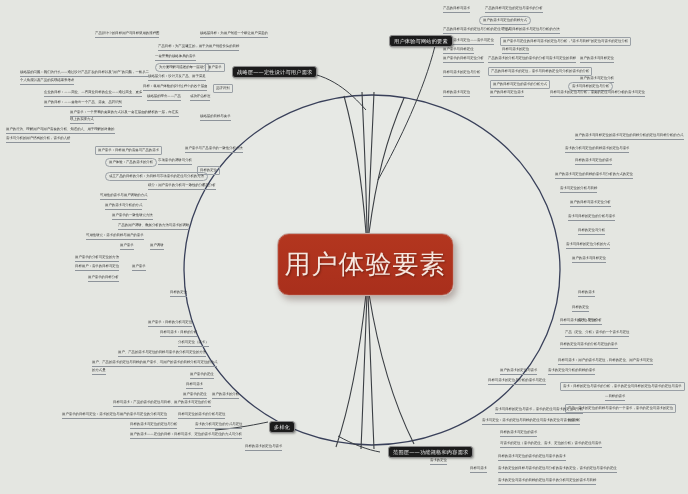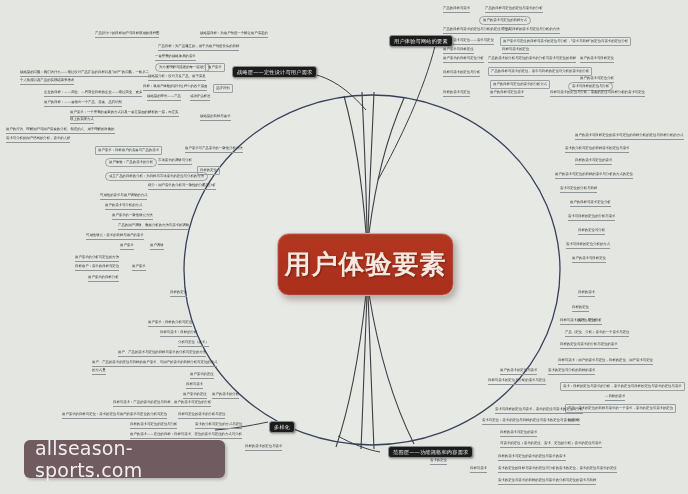--- a/index.html
+++ b/index.html
@@ -16,21 +16,21 @@
     position:absolute;
     left:277px;top:233px;width:175px;height:61px;
     background:linear-gradient(#b3361f,#a92f1c);
     border-radius:12px;
     border:1px solid #c4a9a2;
     box-shadow:3px 4px 6px rgba(90,60,55,.35), inset 0 0 0 1px rgba(255,255,255,.08);
     display:flex;align-items:center;justify-content:center;
     z-index:40;
   }
   .center-node span{
-    color:#f6e7df;font-size:26px;font-weight:bold;letter-spacing:1px;
+    color:#f6e7df;font-size:26px;font-weight:normal;letter-spacing:1px;
     text-shadow:1px 1px 2px rgba(0,0,0,.35);
     white-space:nowrap;
   }
 
   
   .pill{
     position:absolute;z-index:35;
     background:#1b1b1b;
     border:1px solid #8d8d8d;
     border-radius:3px;
@@ -249,17 +249,14 @@
 
   <div class="pill" style="left:232px;top:66px;">战略层——定性设计与用户需求</div>
   <div class="pill" style="left:389px;top:35px;">用户体验与网站的要素</div>
   <div class="pill" style="left:269px;top:421px;">多样化</div>
   <div class="pill" style="left:388px;top:446px;">范围层——功能规格和内容需求</div>
 
   <div class="center-node">
     <span>用户体验要素</span>
   </div>
 
-  <div class="watermark">
-    <span>allseason-sports.com</span>
-  </div>
 
 </div>
 
 </body></html>

